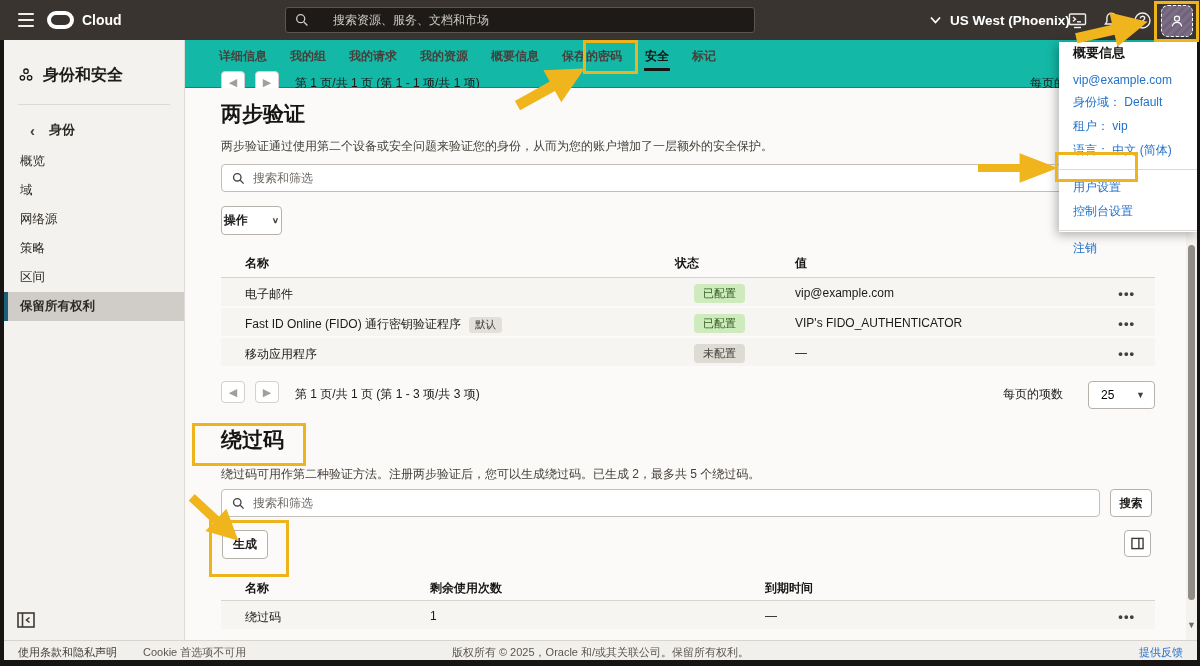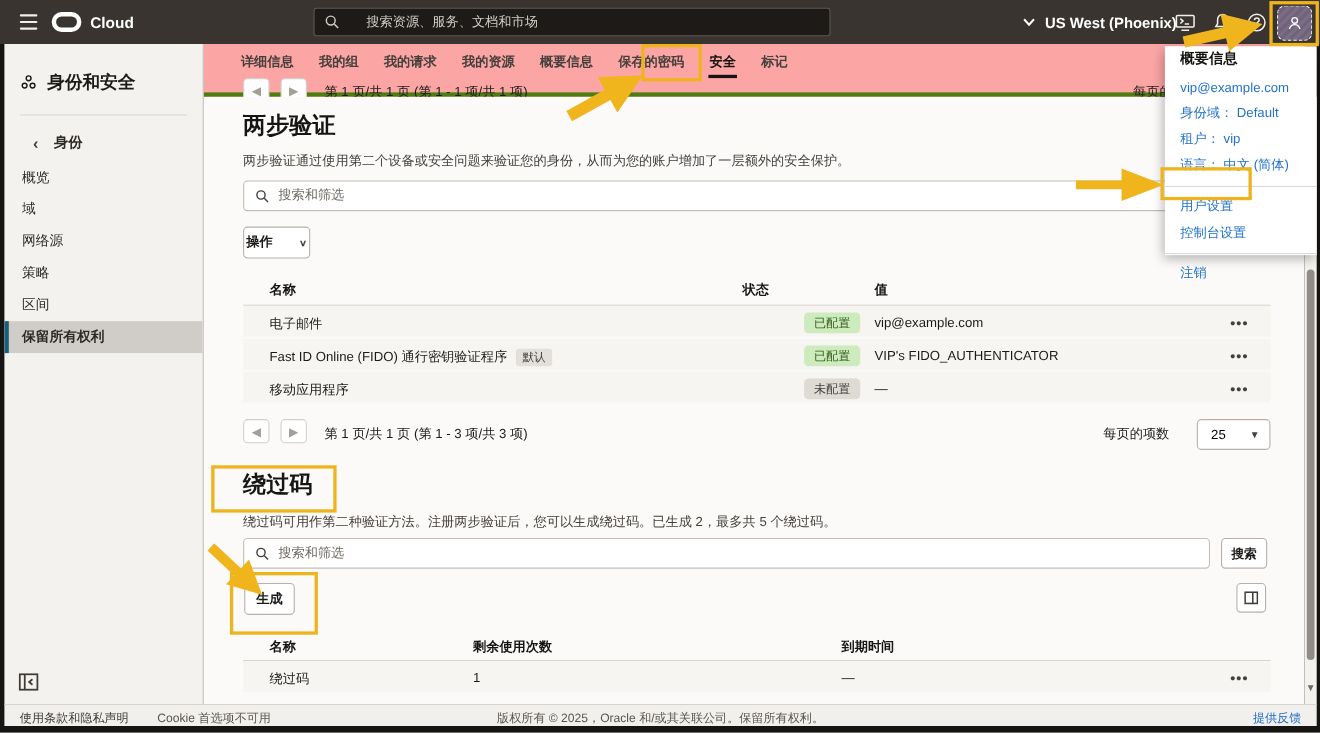--- a/index.html
+++ b/index.html
@@ -27,45 +27,45 @@
   .sb-divider { margin:16px 14px 0 14px; border-top:1px solid #dcd8d3; }
   .sb-back { display:flex; align-items:center; gap:14px; margin:14px 0 0 26px; font-size:13px; font-weight:bold; color:#2e2a26; cursor:pointer; height:22px; }
   .sb-back .chev { font-size:15px; color:#44403b; line-height:1; }
   .sb-items { margin-top:6px; }
   .sb-item { position:relative; height:29px; display:flex; align-items:center; padding-left:16px; font-size:12.5px; color:#2e2a26; cursor:pointer; }
   .sb-item.selected { background:#d0cdc9; font-weight:bold; }
   .sb-item.selected::before { content:""; position:absolute; left:0; top:0; bottom:0; width:4px; background:#1b5e77; }
   .sb-collapse { position:absolute; left:12px; bottom:10px; width:20px; height:20px; cursor:pointer; }
 
   
-  .topwhite { position:absolute; left:185px; top:40px; width:1001px; height:48px; background:#fca5a5; border-bottom:4px solid #4d7c0f; z-index:1; }
+  .topwhite { position:absolute; left:185px; top:40px; width:1001px; height:48px; background:#14b8a6; border-bottom:1px solid #4d7c0f; z-index:1; }
   .tabs { display:flex; gap:21px; padding-left:33px; }
   .tab { font-size:12px; font-weight:bold; color:#45403b; padding:8px 1px 3px 1px; border-bottom:3px solid transparent; cursor:pointer; white-space:nowrap; }
   .tab.active { color:#161513; border-bottom-color:#161513; }
   .pag-row { position:relative; height:22px; margin-top:0; }
   .pg-btn { position:absolute; top:0; width:24px; height:22px; background:#fff; border:1px solid #d3cfca; border-radius:4px; color:#a39e98; font-size:11px; display:flex; align-items:center; justify-content:center; cursor:pointer; }
   .pag-text { position:absolute; left:110px; top:4px; font-size:12px; color:#1d1b19; }
   .pag-right-label { position:absolute; left:845px; top:4px; font-size:12px; color:#1d1b19; }
 
   
   .content { position:absolute; left:185px; top:88px; width:1001px; height:552px; background:#fbfaf8; overflow:hidden; z-index:1; }
   .h1 { position:absolute; left:36px; font-size:21px; font-weight:bold; color:#161513; }
   .desc { position:absolute; left:36px; font-size:12px; color:#45403b; }
   .searchbox { position:absolute; left:36px; height:28px; background:#fff; border:1px solid #c2beb8; border-radius:4px; display:flex; align-items:center; padding:0 10px; gap:8px; }
-  .searchbox input { flex:1; border:none; outline:none; font-size:12px; color:#b91c1c; font-family:Liberation Mono, monospace; background:transparent; }
+  .searchbox input { flex:1; border:none; outline:none; font-size:12px; color:#b91c1c; font-family:Liberation Sans, sans-serif; background:transparent; }
   .searchbox input::placeholder { color:#6e6964; opacity:1; }
   .btn { background:#fff; border:1px solid #b6b1ab; border-radius:4px; font-size:12px; font-weight:bold; color:#1d1b19; display:flex; align-items:center; justify-content:center; gap:24px; cursor:pointer; font-family:inherit; }
   .chev-down { font-size:10px; color:#45403b; transform:scaleY(.8); }
   .tbl { position:absolute; left:36px; width:934px; }
   .tbl-head { position:relative; height:32px; border-bottom:1px solid #d7d3cd; font-size:12px; font-weight:bold; color:#161513; }
   .tbl-head span { position:absolute; top:9px; }
   .trow { position:relative; height:30px; background:#f6f5f2; border-bottom:2px solid #fbfaf8; font-size:12px; color:#1d1b19; }
   .trow > span { position:absolute; top:8px; }
   .c-name { left:24px; display:flex; gap:8px; align-items:center; }
-  .c-status { left:479px; top:6px !important;padding-left:31px; }
+  .c-status { left:442px; top:6px !important;padding-left:31px; }
   .c-value { left:574px; }
   .c-dots { right:20px; font-size:13px; font-weight:bold; color:#44403c; letter-spacing:1px; cursor:pointer; }
   .pill { display:inline-block; font-size:11px; padding:2px 9px; border-radius:4px; }
   .pill.ok { background:#cdebbd; color:#335d1d; }
   .pill.none { background:#dedad4; color:#44403c; }
   .tag { display:inline-block; font-size:10.5px; padding:1px 6px; border-radius:3px; background:#e3e0db; color:#44403c; }
   .tag:empty { display:none; }
   .perpage { position:absolute; font-size:12px; color:#1d1b19; }
   .pp-select { position:absolute; width:67px; height:28px; background:#fff; border:1px solid #b6b1ab; border-radius:4px; display:flex; align-items:center; justify-content:space-between; padding:0 9px 0 12px; font-size:12px; cursor:pointer; }
   .pp-select .arr { font-size:9px; color:#45403b; }

